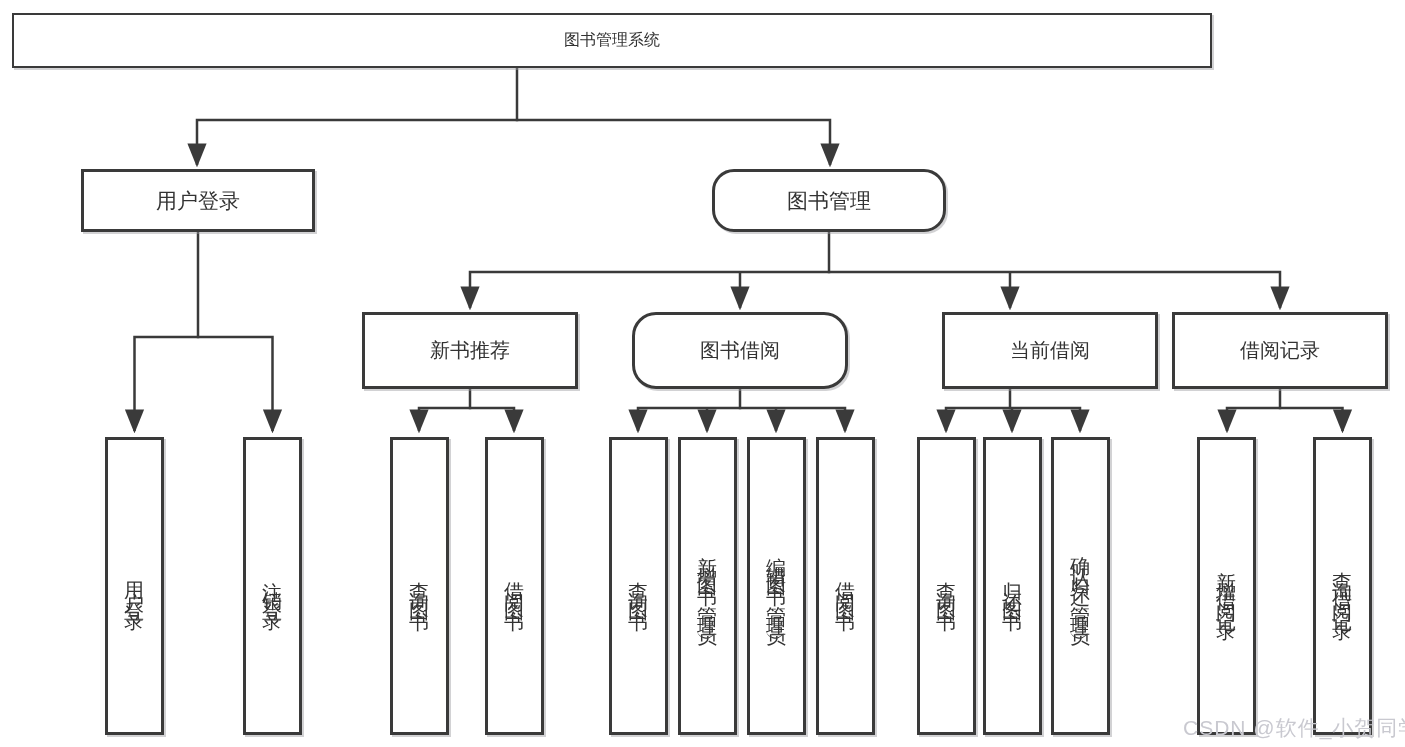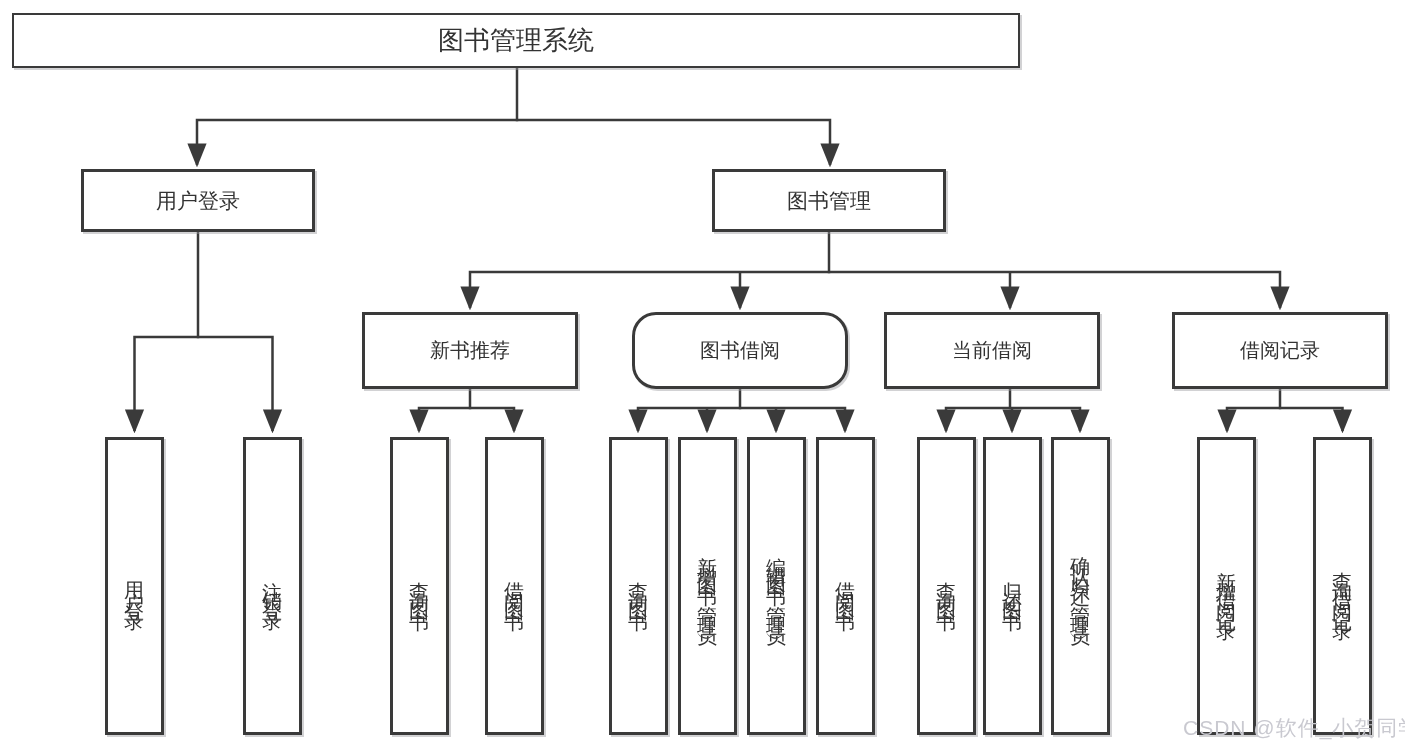--- a/index.html
+++ b/index.html
@@ -28,22 +28,22 @@
     border: 3px solid #3a3a3a;
     box-sizing: border-box;
     display: flex;
     align-items: center;
     justify-content: center;
     color: #333333;
     box-shadow: 2px 2px 0 rgba(155,155,160,0.45);
   }
   .box.root {
     left: 12px; top: 13px;
-    width: 1008px; height: 55px;
-    font-size: 26px;
+    width: 1200px; height: 55px;
+    font-size: 16px;
     border-width: 2px;
   }
   .box.lvl1 {
     top: 169px;
     width: 234px; height: 63px;
     font-size: 21px;
   }
   .box.lvl2 {
     top: 312px;
     width: 216px; height: 77px;
@@ -112,31 +112,31 @@
     </g>
   </svg>
 
   <div class="box root">
     <span>图书管理系统</span>
   </div>
 
   <div class="box lvl1" style="left:81px;">
     <span>用户登录</span>
   </div>
-  <div class="box lvl1" style="left:712px;">
+  <div class="box lvl1" style="left:712px;border-radius:22px;">
     <span>图书管理</span>
   </div>
 
   <div class="box lvl2" style="left:362px;">
     <span>新书推荐</span>
   </div>
   <div class="box lvl2" style="left:632px;border-radius:24px;">
     <span>图书借阅</span>
   </div>
-  <div class="box lvl2" style="left:884px;">
+  <div class="box lvl2" style="left:942px;">
     <span>当前借阅</span>
   </div>
   <div class="box lvl2" style="left:1172px;">
     <span>借阅记录</span>
   </div>
 
   <div class="box leaf" style="left:105px;">
     <span class="vtext">用户登录</span>
   </div>
   <div class="box leaf" style="left:243px;">

